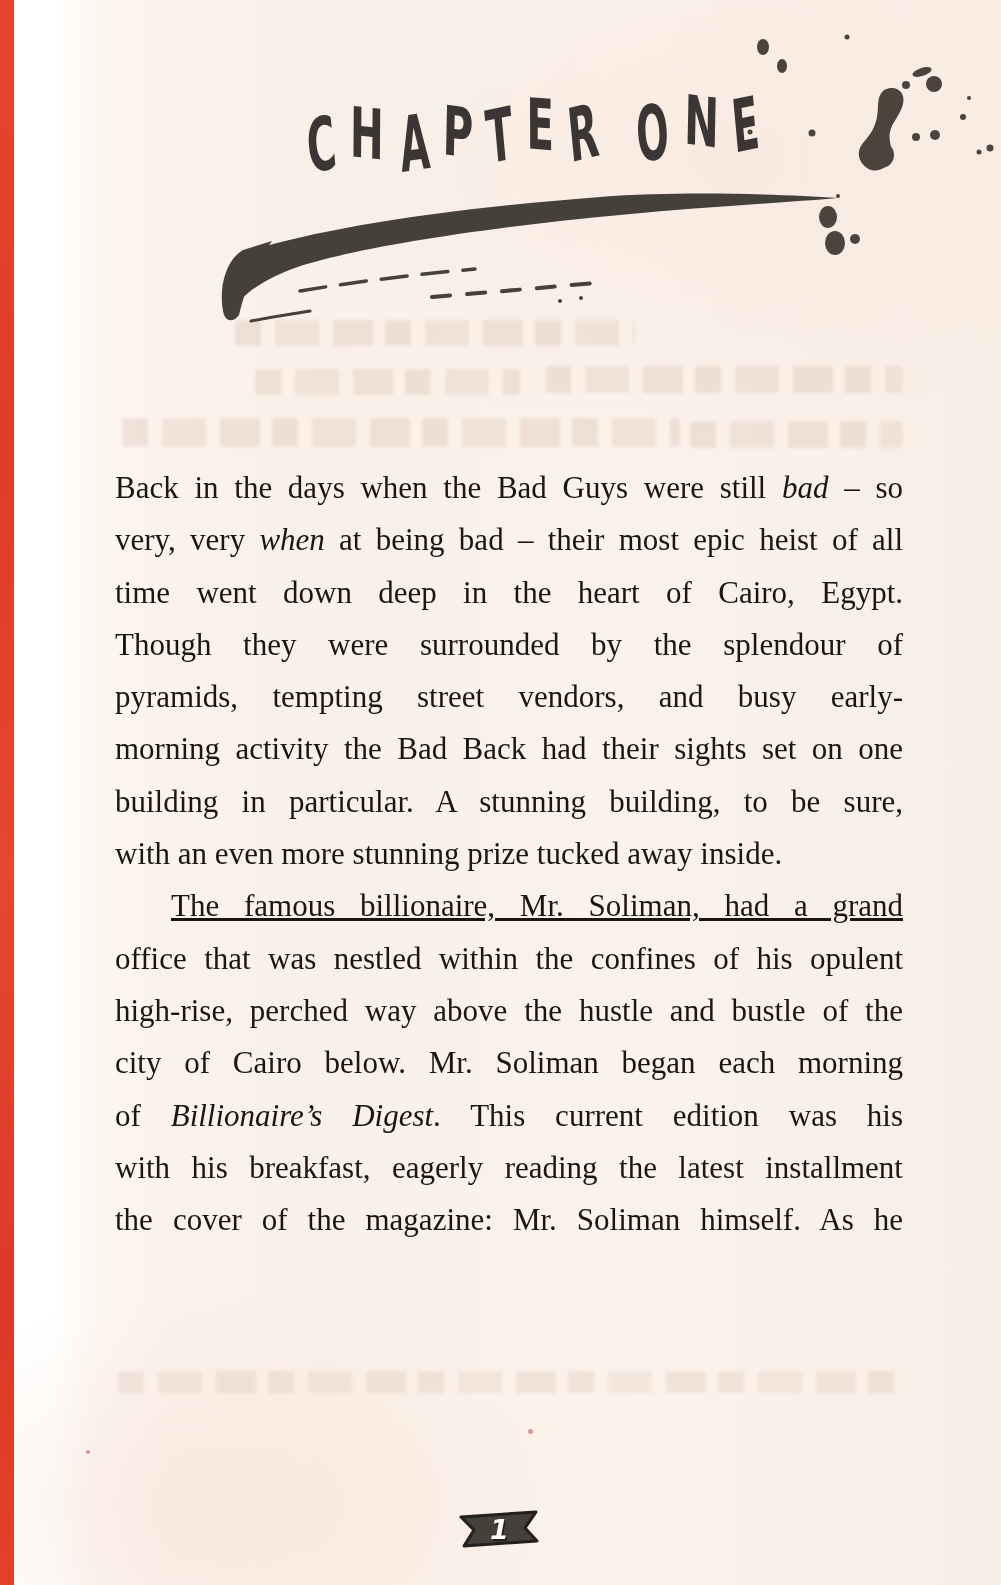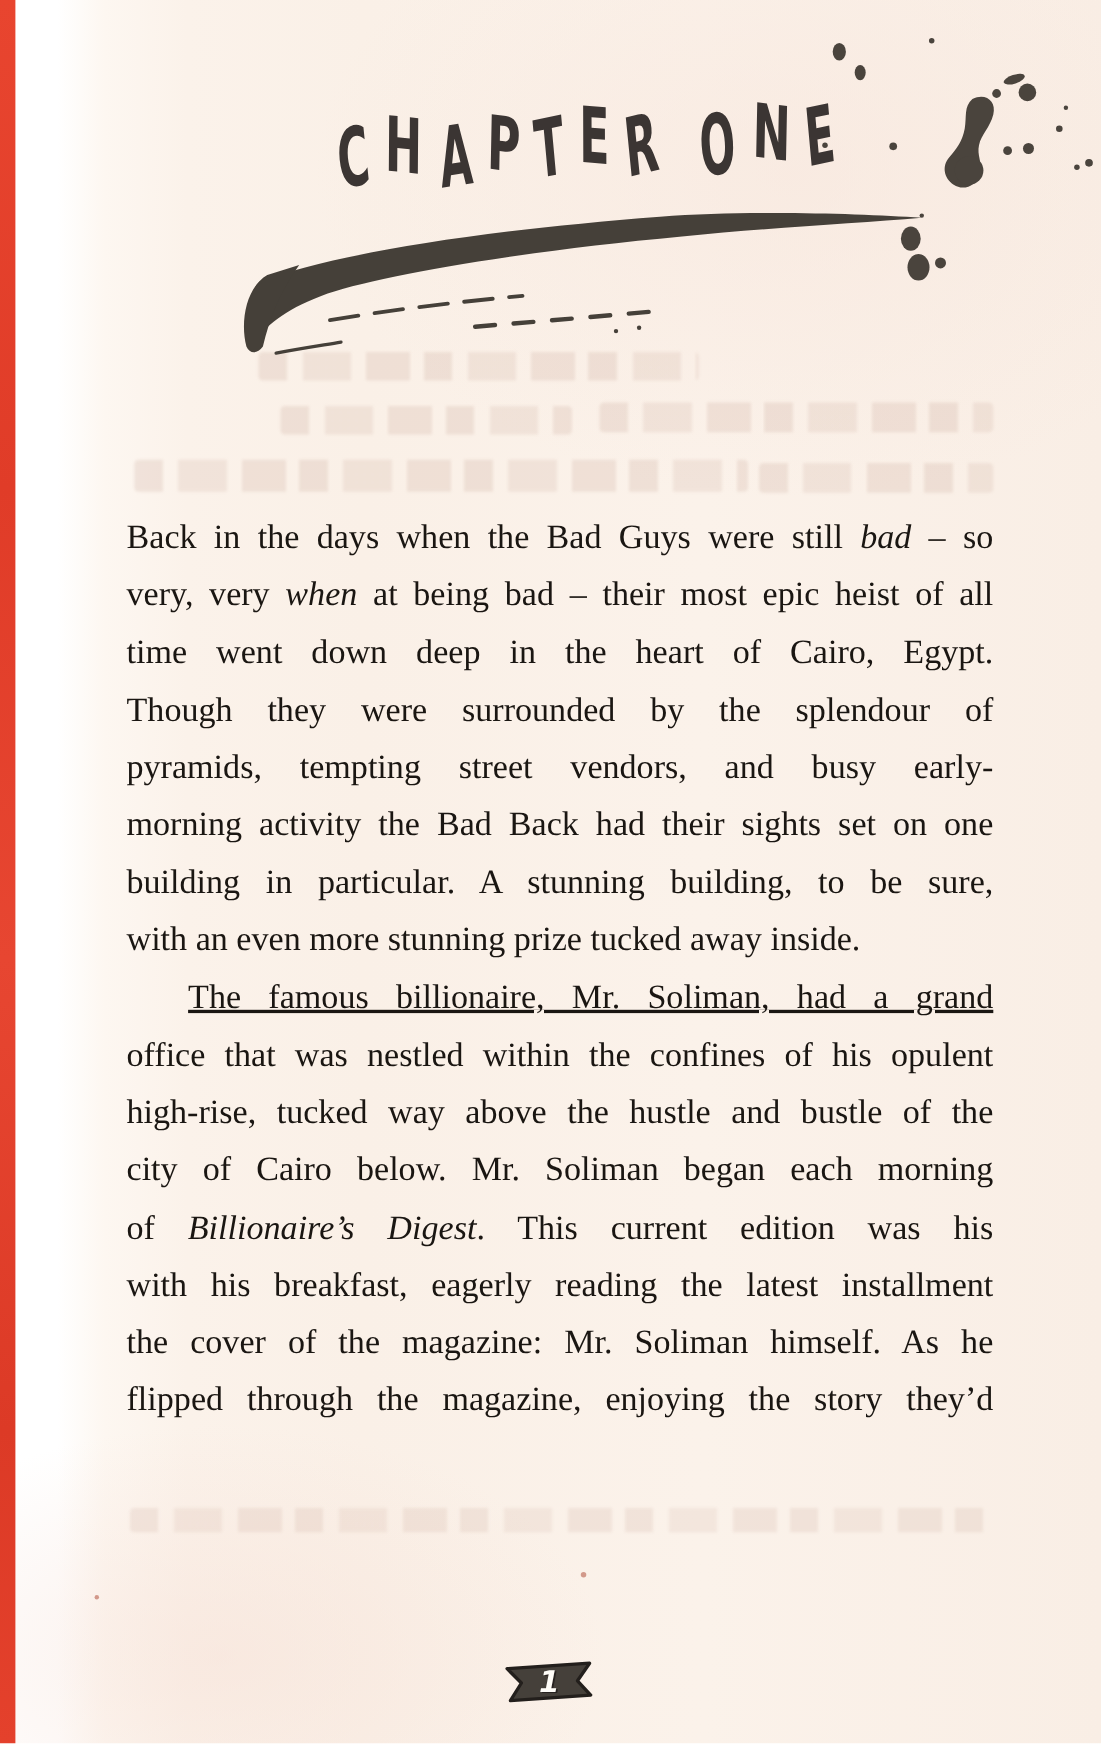--- a/index.html
+++ b/index.html
@@ -119,23 +119,22 @@
       <div class="line"><span>Back in the days when the Bad Guys were still </span><i>bad</i><span> – so</span></div>
       <div class="line"><span>very, very </span><i>when</i><span> at being bad – their most epic heist of all</span></div>
       <div class="line"><span>time went down deep in the heart of Cairo, Egypt.</span></div>
       <div class="line"><span>Though they were surrounded by the splendour of</span></div>
       <div class="line"><span>pyramids, tempting street vendors, and busy early-</span></div>
       <div class="line"><span>morning activity the Bad Back had their sights set on one</span></div>
       <div class="line"><span>building in particular. A stunning building, to be sure,</span></div>
       <div class="line endp"><span>with an even more stunning prize tucked away inside.</span></div>
       <div class="line ind"><span>The famous billionaire, Mr. Soliman, had a grand</span></div>
       <div class="line"><span>office that was nestled within the confines of his opulent</span></div>
-      <div class="line"><span>high-rise, tucked way above the hustle and bustle of the</span></div>
+      <div class="line"><span>high-rise, perched way above the hustle and bustle of the</span></div>
       <div class="line"><span>city of Cairo below. Mr. Soliman began each morning</span></div>
       <div class="line"><span>of </span><i>Billionaire’s Digest</i><span>. This current edition was his</span></div>
       <div class="line"><span>with his breakfast, eagerly reading the latest installment</span></div>
       <div class="line"><span>the cover of the magazine: Mr. Soliman himself. As he</span></div>
-      <div class="line"><span>flipped through the magazine, enjoying the story they’d</span></div>
     </div>
 
   <div class="pageno">1</div>
 
 </div>
 
 </body></html>

